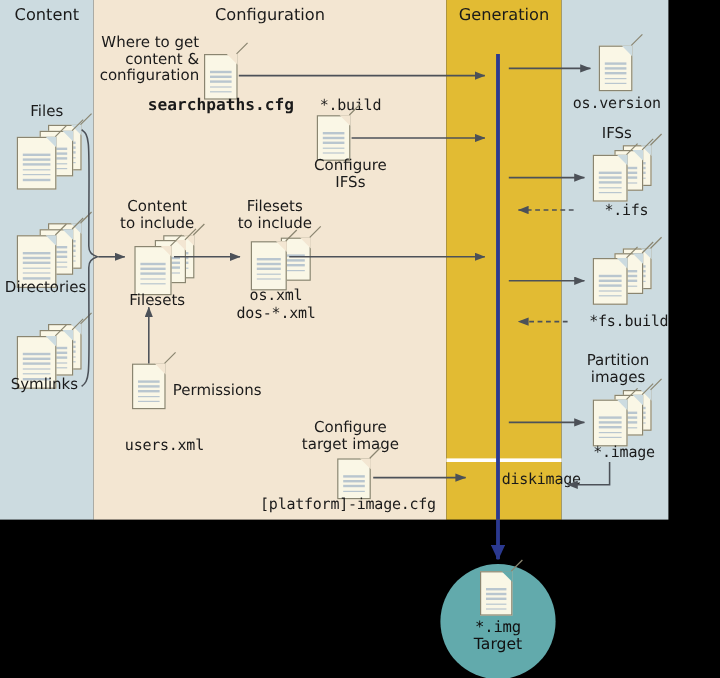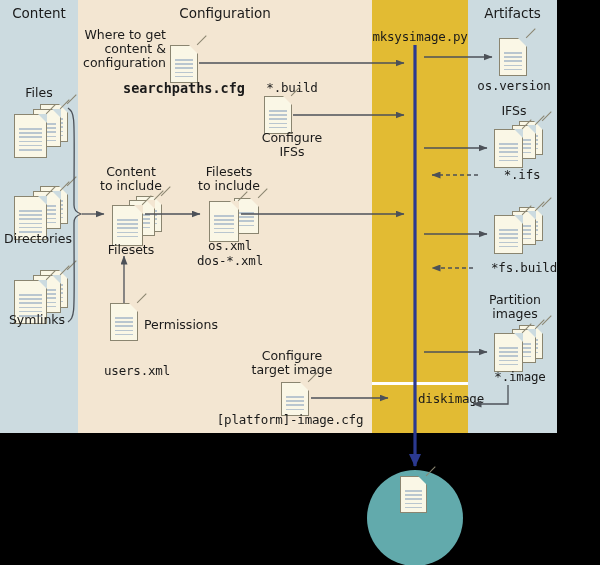--- a/index.html
+++ b/index.html
@@ -136,21 +136,21 @@
 <div id="canvas">
 
   <div class="col" id="col-content"></div>
   <div class="col" id="col-config"></div>
   <div class="col" id="col-gen"></div>
   <div class="col" id="col-artifacts"></div>
   <div class="gen-divider"></div>
 
   <div class="col-title" id="title-content">Content</div>
   <div class="col-title" id="title-config">Configuration</div>
-  <div class="col-title" id="title-artifacts">Artifacts</div>
+  <div class="col-title" id="title-gen">Generation</div>
 
   <div class="lbl" style="left:4px; top:86px; width:70px;">Files</div>
   <div class="stack" id="stack-files">
     <div class="doc onblue" style="left:40px; top:104px; width:28px; height:38px;">
         <span class="fold"></span>
         <span class="foldline"></span>
         <span class="lines">
           <i></i>
           <i></i>
           <i></i>
@@ -376,21 +376,20 @@
       <span class="foldline"></span>
       <span class="lines">
         <i></i>
         <i></i>
         <i></i>
         <i></i>
       </span>
   </div>
   <div class="lbl mono" style="left:210px; top:413px; width:160px;">[platform]-image.cfg</div>
 
-  <div class="lbl mono" style="left:362px; top:30px; width:116px; font-size:12.5px;">mksysimage.py</div>
   <div class="lbl mono" style="left:372px; top:392px; width:102px;margin-left:28px;">diskimage</div>
 
   <div class="doc onblue" style="left:499px; top:38px; width:28px; height:38px;">
     <span class="fold"></span>
       <span class="foldline"></span>
       <span class="lines">
         <i></i>
         <i></i>
         <i></i>
         <i></i>
@@ -512,20 +511,22 @@
     <span class="fold"></span>
       <span class="foldline"></span>
       <span class="lines">
         <i></i>
         <i></i>
         <i></i>
         <i></i>
         <i></i>
       </span>
   </div>
+  <div class="circle-label mono" style="left:367px; top:516px; width:96px;">*.img</div>
+  <div class="circle-label" style="left:367px; top:530px; width:96px;">Target</div>
 
   <svg class="overlay" viewBox="0 0 600 565">
     <defs>
       <marker id="ah" markerWidth="9" markerHeight="7" refX="8.5" refY="3.5" orient="auto" markerUnits="userSpaceOnUse">
         <path d="M0,0 L9,3.5 L0,7 z" fill="#4c5158"></path>
       </marker>
       <marker id="ah-navy" markerWidth="13" markerHeight="12" refX="12" refY="6" orient="auto" markerUnits="userSpaceOnUse">
         <path d="M0,0 L13,6 L0,12 z" fill="#2b3990"></path>
       </marker>
     </defs>

